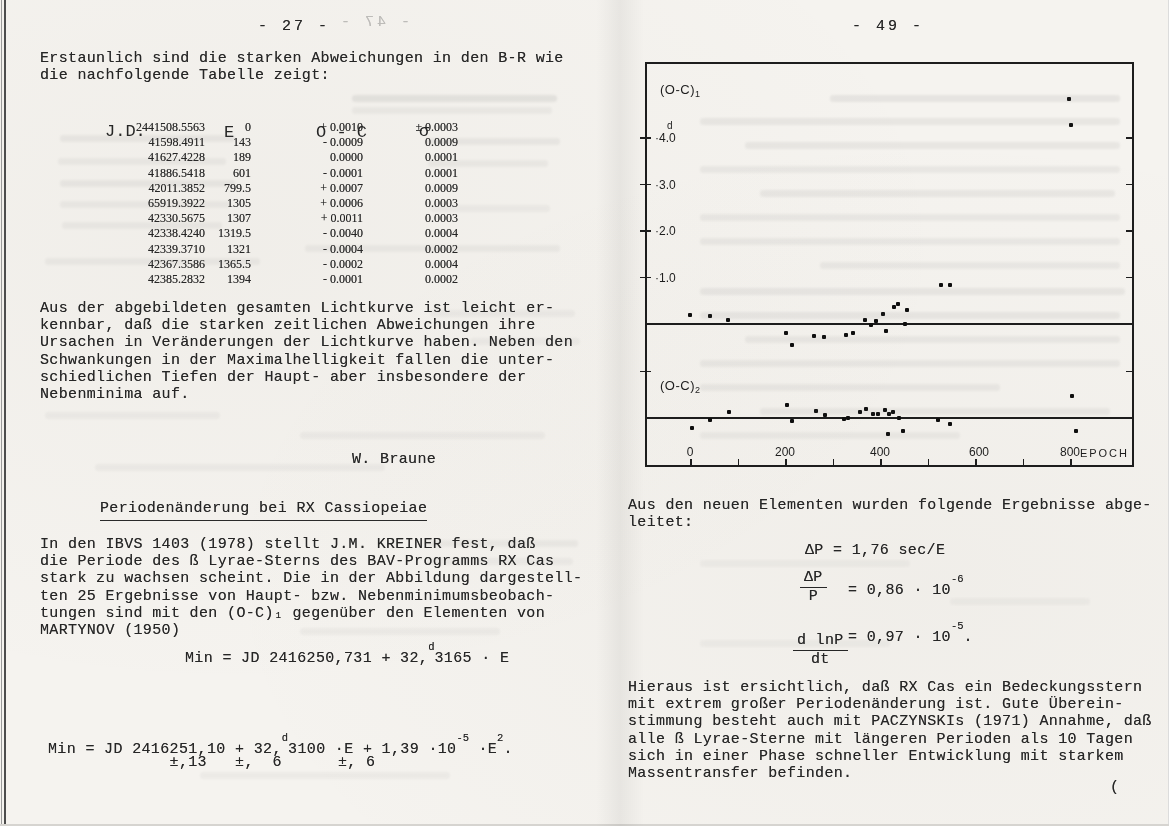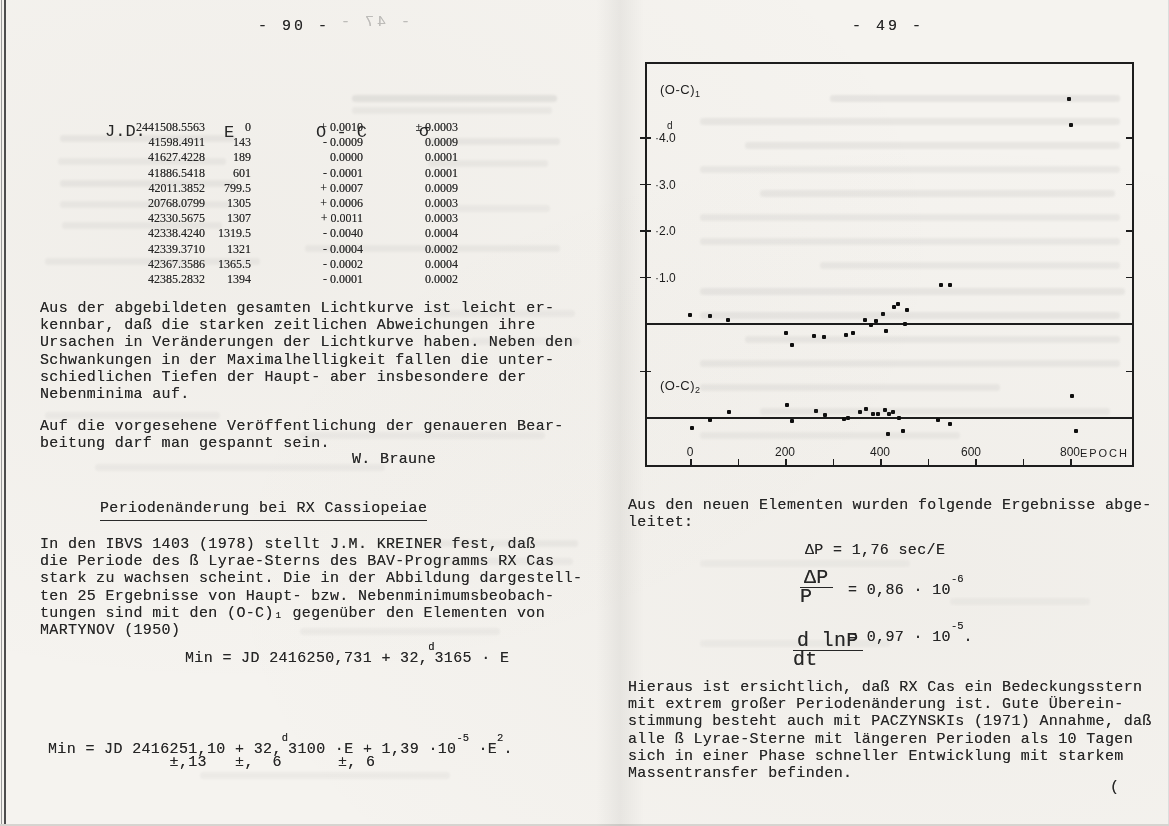--- a/index.html
+++ b/index.html
@@ -33,44 +33,46 @@
   .ytickr{position:absolute;right:-2px;width:8px;height:1.8px;background:#1d1d1d;}
   .ylab{position:absolute;font-family:"Liberation Sans",sans-serif;font-size:12px;color:#1d1d1d;}
   .xtick{position:absolute;bottom:0;width:1.6px;height:6px;background:#1d1d1d;}
   .xlab{position:absolute;bottom:6px;font-family:"Liberation Sans",sans-serif;font-size:12px;color:#1d1d1d;}
   .plab{position:absolute;font-family:"Liberation Sans",sans-serif;font-size:13px;letter-spacing:0.5px;color:#1d1d1d;}
   .plab .sb{font-size:9px;vertical-align:-3px;}
   .unit{position:absolute;font-family:"Liberation Sans",sans-serif;font-size:10px;color:#1d1d1d;}
   .epoch{position:absolute;right:3px;bottom:6px;font-family:"Liberation Sans",sans-serif;
          font-size:11px;letter-spacing:2px;color:#1d1d1d;}
   
-  .frac{position:absolute;text-align:left;font-size:20px;line-height:16px;letter-spacing:0.3px;
+  .frac{position:absolute;text-align:center;font-size:15px;line-height:16px;letter-spacing:0.3px;
         text-shadow:0 0 0.4px rgba(20,20,20,0.55);font-family:Liberation Mono, monospace;}
   .frac .num{display:block;padding:0 4px 1px;border-bottom:1.6px solid #262626;}
   .frac .den{display:block;padding-top:1px;}
   
   .smudge{position:absolute;height:7px;border-radius:3px;background:#5a5a5a;filter:blur(1.3px);}
   .edge{position:absolute;top:0;height:826px;}
   .gutter{position:absolute;left:596px;top:0;width:48px;height:826px;
           background:linear-gradient(90deg,transparent,rgba(0,0,0,0.05),transparent);}
 </style>
 </head>
 <body>
 
 <div class="canvas">
 
   <div class="edge" style="left:1px;width:1px;background:#9a9a9a;"></div>
   <div class="edge" style="left:4px;width:2px;background:#4c4c4c;"></div>
   <div class="edge" style="right:0;width:1px;background:#dcdcdc;"></div>
   <div style="position:absolute;left:0;bottom:0;width:1169px;height:2px;background:#d6d4d0;"></div>
   <div class="gutter"></div>
 
-  <div class="t pageno" style="left:258px;top:18px;">- 90 -</div>
+  <div class="t pageno" style="left:258px;top:18px;">- 27 -</div>
   <div class="t ghost" style="left:338px;top:14px;">- 47 -</div>
 
+  <div class="t" style="left:40px;top:50px;width:560px;">Erstaunlich sind die starken Abweichungen in den B-R wie
+die nachfolgende Tabelle zeigt:</div>
 
   <span class="th" style="left:105px;top:98px;">J.D.</span>
   <span class="th" style="left:224px;top:99px;">E</span>
   <span class="th" style="left:316px;top:99px;">O - C</span>
   <span class="th" style="left:419px;top:98px;">σ</span>
   <div class="tbl">
     <div id="table-rows">
         <div class="trow">
           <span class="tc c0">2441508.5563</span>
           <span class="tc c1">0</span>
@@ -95,21 +97,21 @@
           <span class="tc c2">- 0.0001</span>
           <span class="tc c3">0.0001</span>
         </div>
         <div class="trow">
           <span class="tc c0">42011.3852</span>
           <span class="tc c1">799.5</span>
           <span class="tc c2">+ 0.0007</span>
           <span class="tc c3">0.0009</span>
         </div>
         <div class="trow">
-          <span class="tc c0">20768.0799</span>
+          <span class="tc c0">65919.3922</span>
           <span class="tc c1">1305</span>
           <span class="tc c2">+ 0.0006</span>
           <span class="tc c3">0.0003</span>
         </div>
         <div class="trow">
           <span class="tc c0">42330.5675</span>
           <span class="tc c1">1307</span>
           <span class="tc c2">+ 0.0011</span>
           <span class="tc c3">0.0003</span>
         </div>
@@ -139,22 +141,20 @@
         </div>
       </div>
   </div>
 
   <div class="t" style="left:40px;top:300px;width:565px;">Aus der abgebildeten gesamten Lichtkurve ist leicht er-
 kennbar, daß die starken zeitlichen Abweichungen ihre
 Ursachen in Veränderungen der Lichtkurve haben. Neben den
 Schwankungen in der Maximalhelligkeit fallen die unter-
 schiedlichen Tiefen der Haupt- aber insbesondere der
 Nebenminima auf.</div>
-  <div class="t" style="left:40px;top:418px;width:565px;">Auf die vorgesehene Veröffentlichung der genaueren Bear-
-beitung darf man gespannt sein.</div>
   <div class="t" style="left:352px;top:451px;">W. Braune</div>
 
   <div class="t" style="left:100px;top:500px;"><span class="heading">Periodenänderung bei RX Cassiopeiae</span></div>
 
   <div class="t" style="left:40px;top:536px;width:575px;">In den IBVS 1403 (1978) stellt J.M. KREINER fest, daß
 die Periode des ß Lyrae-Sterns des BAV-Programms RX Cas
 stark zu wachsen scheint. Die in der Abbildung dargestell-
 ten 25 Ergebnisse von Haupt- bzw. Nebenminimumsbeobach-
 tungen sind mit den (O-C)₁ gegenüber den Elementen von
 MARTYNOV (1950)</div>
@@ -238,21 +238,21 @@
       <div class="xtick" style="left: 138px;"></div>
       <div class="xtick" style="left: 185.5px;"></div>
       <div class="xtick" style="left: 233px;"></div>
       <div class="xtick" style="left: 280.5px;"></div>
       <div class="xtick" style="left: 328px;"></div>
       <div class="xtick" style="left: 375.5px;"></div>
       <div class="xtick" style="left: 423px;"></div>
       <div class="xlab" style="left: 29px; width: 28px; text-align: center;">0</div>
       <div class="xlab" style="left: 124px; width: 28px; text-align: center;">200</div>
       <div class="xlab" style="left: 219px; width: 28px; text-align: center;">400</div>
-      <div class="xlab" style="left: 314px; width: 28px; text-align: left; margin-top: 48px;">600</div>
+      <div class="xlab" style="left: 314px; width: 28px; text-align: right; margin-top: 48px;">600</div>
       <div class="xlab" style="left: 409px; width: 28px; text-align: center;">800</div>
     </div>
 
   <div class="t" style="left:628px;top:497px;width:540px;">Aus den neuen Elementen wurden folgende Ergebnisse abge-
 leitet:</div>
 
   <div class="t pre" style="left:805px;top:542px;">ΔP = 1,76 sec/E</div>
 
   <div class="frac" style="left:800px;top:570px;">
     <span class="num">ΔP</span>

